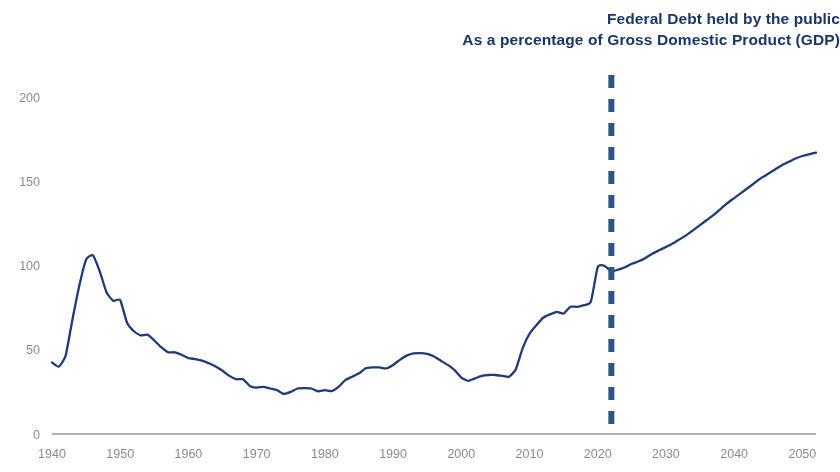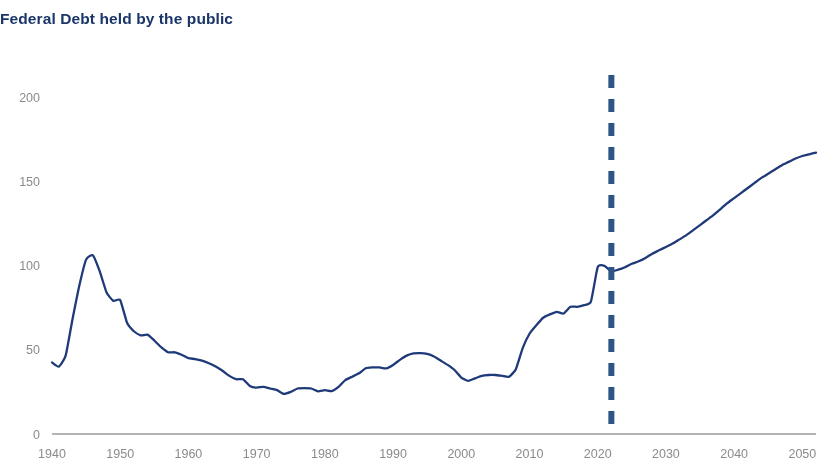--- a/index.html
+++ b/index.html
@@ -18,21 +18,21 @@
     position: absolute;
     left: 0; top: 0;
     width: 840px;
     height: 472px;
   }
   .title-block {
     position: absolute;
     left: 0;
     top: 8px;
     width: 840px;
-    text-align: left;
+    text-align: right;
     pointer-events: none;
   }
   .title-line {
     display: block;
     font-family: "Liberation Sans", sans-serif;
     font-weight: bold;
     font-size: 15.5px;
     letter-spacing: 0.1px;
     color: #1a3668;
     line-height: 21px;
@@ -53,20 +53,21 @@
   text.ylab { text-anchor: end; }
   text.xlab { text-anchor: middle; }
 </style>
 </head>
 <body>
 
 <div id="chart-root">
 
   <div class="title-block">
     <span class="title-line">Federal Debt held by the public</span>
+    <span class="title-line">As a percentage of Gross Domestic Product (GDP)</span>
   </div>
 
   <svg class="plot" viewBox="0 0 840 472">
     <g id="y-tick-labels">
         <text class="tick-label ylab" x="40" y="438.5" fill="#8b8b8b">0</text>
         <text class="tick-label ylab" x="40" y="354.25" fill="#8b8b8b">50</text>
         <text class="tick-label ylab" x="40" y="270" fill="#8b8b8b">100</text>
         <text class="tick-label ylab" x="40" y="185.75" fill="#8b8b8b">150</text>
         <text class="tick-label ylab" x="40" y="101.5" fill="#8b8b8b">200</text>
       </g>

